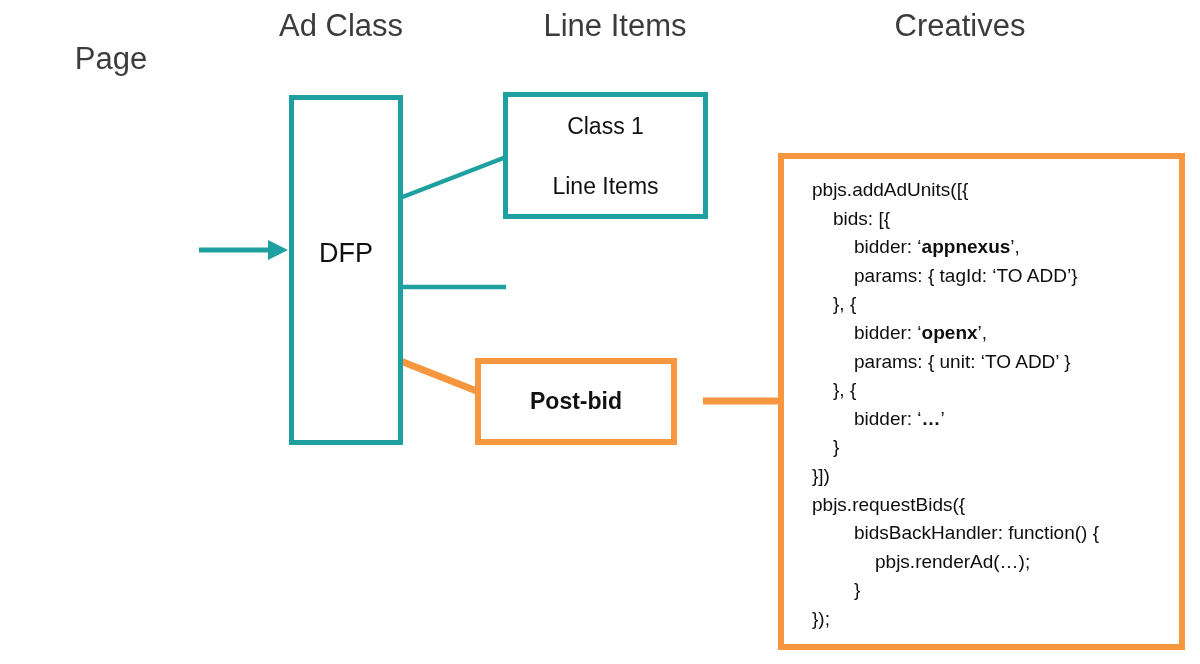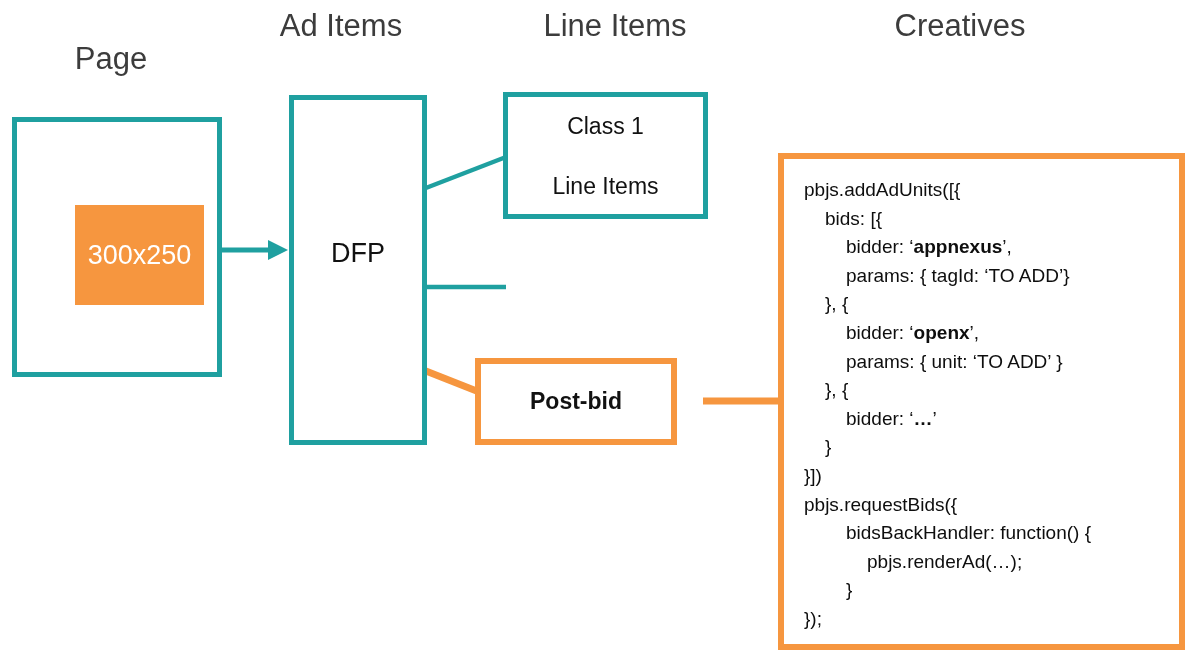--- a/index.html
+++ b/index.html
@@ -65,34 +65,34 @@
   .ad-slot   {
     position: absolute;
     left: 58px; top: 83px;           
     width: 129px; height: 100px;
     background: var(--orange);
     display: flex; align-items: center; justify-content: center;
     color: var(--slot-text);
     font-size: 27px;
   }
 
-  .dfp-box    { left: 289px; top: 95px;  width: 138px; height: 350px; font-size: 27px; padding-bottom: 34px; }
+  .dfp-box    { left: 289px; top: 95px;  width: 114px; height: 350px; font-size: 27px; padding-bottom: 34px; }
   .class1-box { left: 503px; top: 92px;  width: 205px; height: 127px; font-size: 23px; line-height: 32px; flex-direction: column; }
   .adx-box    { left: 503px; top: 249px; width: 205px; height: 74px;  font-size: 23px; }
   .postbid-box{ left: 475px; top: 358px; width: 202px; height: 87px;  font-size: 23px; font-weight: bold; }
 
   .creatives-box {
     left: 778px; top: 153px;
     width: 407px; height: 497px;
     align-items: flex-start;
     justify-content: flex-start;
     text-align: left;
   }
   .code-block {
-    padding: 17px 10px 0 20px;
+    padding: 17px 10px 0 28px;
     font-size: 19px;
     line-height: 28.6px;
     color: var(--code-text);
     white-space: pre;
   }
   .code-line { white-space: pre; }
   .code-line .b { font-weight: bold; text-align: right; }
 </style>
 </head>
 <body>
@@ -102,29 +102,24 @@
   <svg class="connectors" viewBox="0 0 1200 664">
     <line class="teal-arrow" x1="199" y1="250" x2="272" y2="250"></line>
     <polygon class="teal-fill" points="288,250 268,240 268,260"></polygon>
     <line class="teal-line" x1="400" y1="198" x2="506" y2="157"></line>
     <line class="teal-line" x1="400" y1="287" x2="506" y2="287"></line>
     <line class="orange-line" x1="398" y1="360" x2="507" y2="403"></line>
     <line class="orange-line" x1="703" y1="401" x2="782" y2="401"></line>
   </svg>
 
   <div class="col-heading h-page">Page</div>
-  <div class="col-heading h-ad-server">Ad Items</div>
+  <div class="col-heading h-ad-server">Ad Class</div>
   <div class="col-heading h-line-items">Line Items</div>
   <div class="col-heading h-creatives">Creatives</div>
 
-  <div class="box teal-border page-box">
-    <div class="ad-slot">
-      <span>300x250</span>
-    </div>
-  </div>
 
   <div class="box teal-border dfp-box">
     <span>DFP</span>
   </div>
 
   <div class="box teal-border class1-box">
     <div>Class 1</div>
     <div>Line Items</div>
   </div>
 

